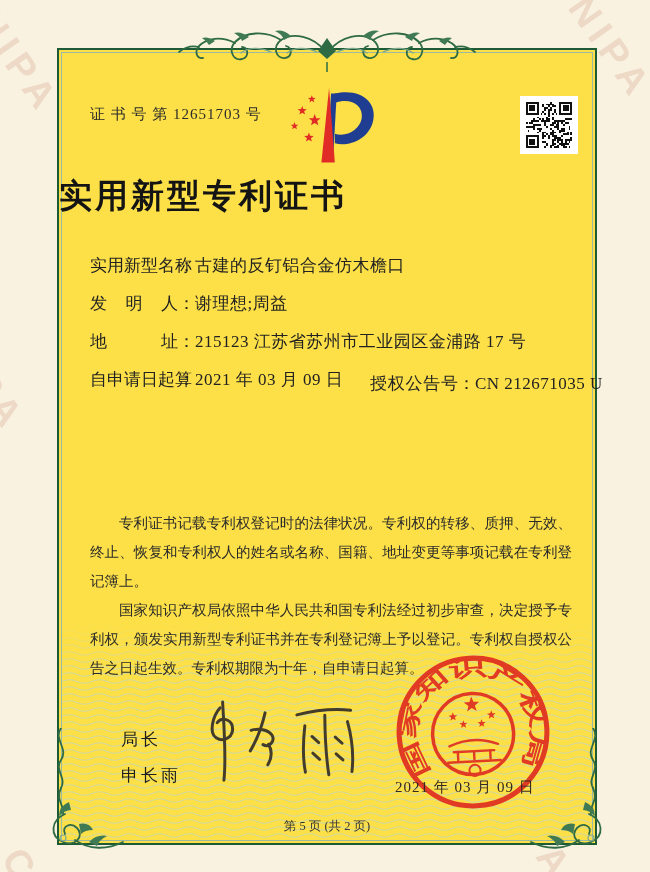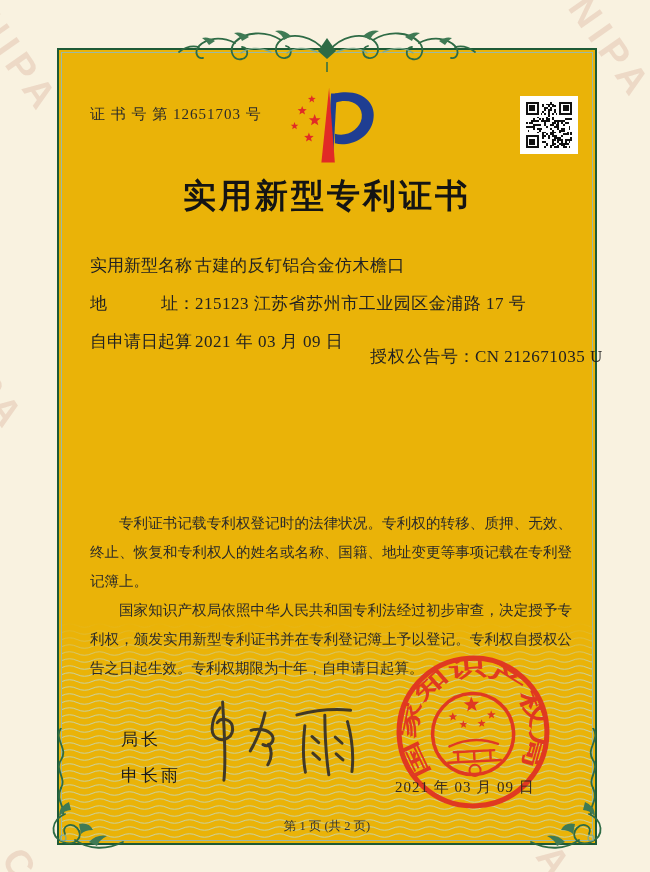--- a/index.html
+++ b/index.html
@@ -9,43 +9,43 @@
     font-family:"Liberation Serif","DejaVu Serif",serif; color:#222;
   }
   .watermark {
     position:absolute; font-family:"Liberation Sans","DejaVu Sans",sans-serif;
     font-weight:bold; font-size:38px; letter-spacing:7px; white-space:nowrap;
     color:rgba(213,168,146,0.33); transform:rotate(55deg); transform-origin:left top;
     z-index:1; pointer-events:none;
   }
   .cert {
     position:absolute; left:57px; top:48px; width:536px; height:793px;
-    background:#eab308; border:2px solid #1e5a36; z-index:2;
+    background:#fde047; border:2px solid #1e5a36; z-index:2;
   }
   .cert-inner-line { position:absolute; inset:2px; border:1px solid #9cb9a3; pointer-events:none; }
   .guilloche {
     position:absolute; left:3px; right:3px; bottom:3px; height:218px; overflow:hidden; opacity:.85;
     -webkit-mask-image:linear-gradient(to bottom, transparent, #000 22%);
     mask-image:linear-gradient(to bottom, transparent, #000 22%);
   }
   .guilloche svg { display:block; width:100%; height:100%; }
   .cert-no { position:absolute; left:31px; top:55px; font-size:15px; letter-spacing:1px; color:#2b2b2b; }
   .logo { position:absolute; left:224px; top:32px; width:96px; height:90px; }
   .qr { position:absolute; left:461px; top:46px; width:58px; height:58px; background:#fff; padding:2px; box-sizing:border-box; }
   .qr svg { display:block; width:100%; height:100%; }
   .title {
-    position:absolute; left:0; top:124px; width:100%; text-align:center;
+    position:absolute; left:0; top:124px; width:100%; text-align:left;
     font-size:33px; letter-spacing:3px; font-weight:600; color:#141414;
   }
   .fields { position:absolute; left:31px; top:204px; width:480px; }
   .frow { position:relative; height:21px; margin-bottom:17px; font-size:17px; white-space:nowrap; }
   .flabel { display:inline-block; width:88px; text-align:justify; text-align-last:justify; vertical-align:top; }
   .fcolon { display:inline-block; }
   .fvalue { letter-spacing:.5px; }
-  .grant-no { position:absolute; left:280px; top:15px; }
+  .grant-no { position:absolute; left:280px; top:4px; }
   .body-text { position:absolute; left:31px; top:459px; width:482px; font-size:14.5px; line-height:29px; text-align:justify; color:#2a2a2a; }
   .body-text p { margin:0; text-indent:2em; }
   .signoff { position:absolute; left:62px; top:678px; font-family:Liberation Serif, serif; font-size:17px; letter-spacing:3px; color:#1c1c1c; z-index:3; }
   .signoff div { margin-bottom:13px; }
   .signature { position:absolute; left:135px; top:634px; width:172px; height:112px; z-index:3; transform:rotate(-3deg); }
   .seal { position:absolute; left:333px; top:601px; width:162px; height:162px; z-index:4; opacity:.95; transform:rotate(-3deg); }
   .seal-date { position:absolute; left:336px; top:728px; font-size:15px; letter-spacing:1px; color:#35281f; z-index:5; }
   .footer { position:absolute; left:0; top:768px; width:100%; text-align:center; font-size:12.5px; color:#333; }
   .orn-top { position:absolute; left:50%; margin-left:-150px; top:-28px; width:300px; height:56px; z-index:4; }
   .flourish { position:absolute; width:84px; height:124px; z-index:4; }
@@ -406,20 +406,23 @@
         </svg>
     </div>
 
     <div class="title">实用新型专利证书</div>
 
     <div class="fields">
       <div class="frow">
         <span class="flabel">实用新型名称</span><span class="fcolon">：</span><span class="fvalue">古建的反钉铝合金仿木檐口</span>
       </div>
       <div class="frow">
+        <span class="flabel">发明人</span><span class="fcolon">：</span><span class="fvalue">谢理想;周益</span>
+      </div>
+      <div class="frow">
         <span class="flabel">地址</span><span class="fcolon">：</span><span class="fvalue">215123 江苏省苏州市工业园区金浦路 17 号</span>
       </div>
       <div class="frow">
         <span class="flabel">自申请日起算</span><span class="fcolon">：</span><span class="fvalue">2021 年 03 月 09 日</span>
         <span class="grant-no">
           <span class="flabel">授权公告号</span><span class="fcolon">：</span><span class="fvalue">CN 212671035 U</span>
         </span>
       </div>
     </div>
 
@@ -468,15 +471,15 @@
           <path d="M60,99 L100,99"></path>
           <path d="M64,99 v8 M80,99 v8 M96,99 v8"></path>
           <path d="M54,109 L106,109"></path>
           <circle cx="80" cy="118" r="5.5" stroke-width="2"></circle>
         </g>
       </g>
     </svg>
 
     <div class="seal-date">2021 年 03 月 09 日</div>
 
-    <div class="footer">第 1 页 (共 2 页)</div>
+    <div class="footer">第 5 页 (共 2 页)</div>
   </div>
 </div>
 
 </body></html>

